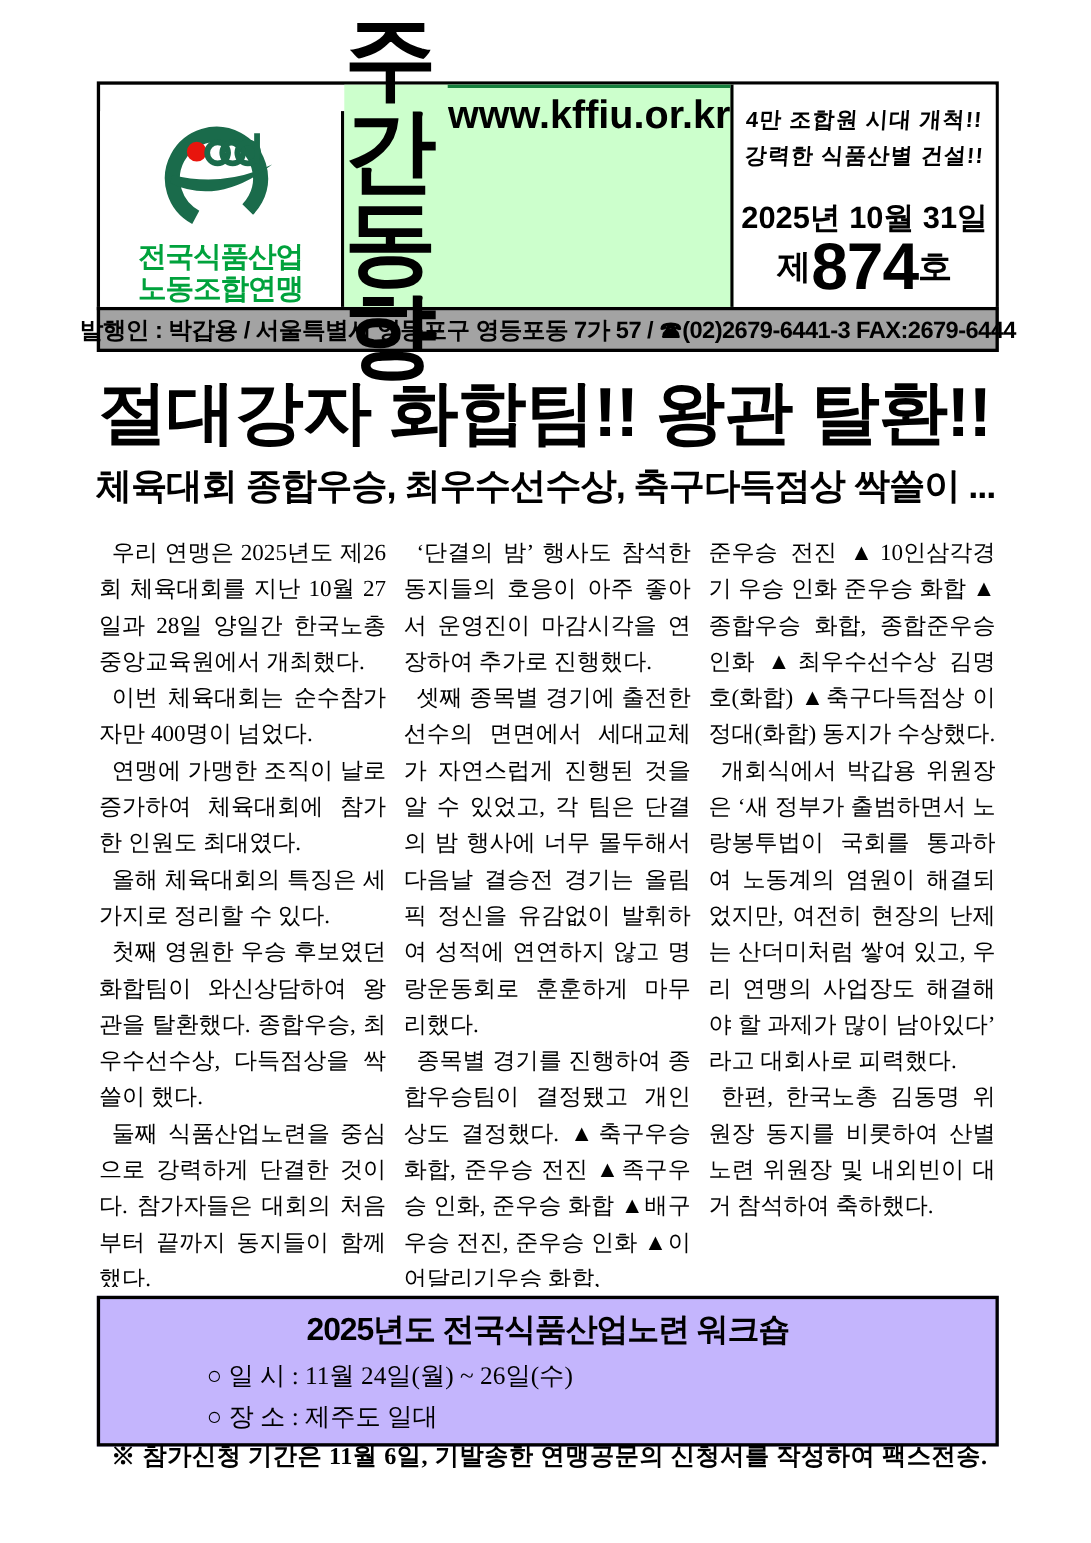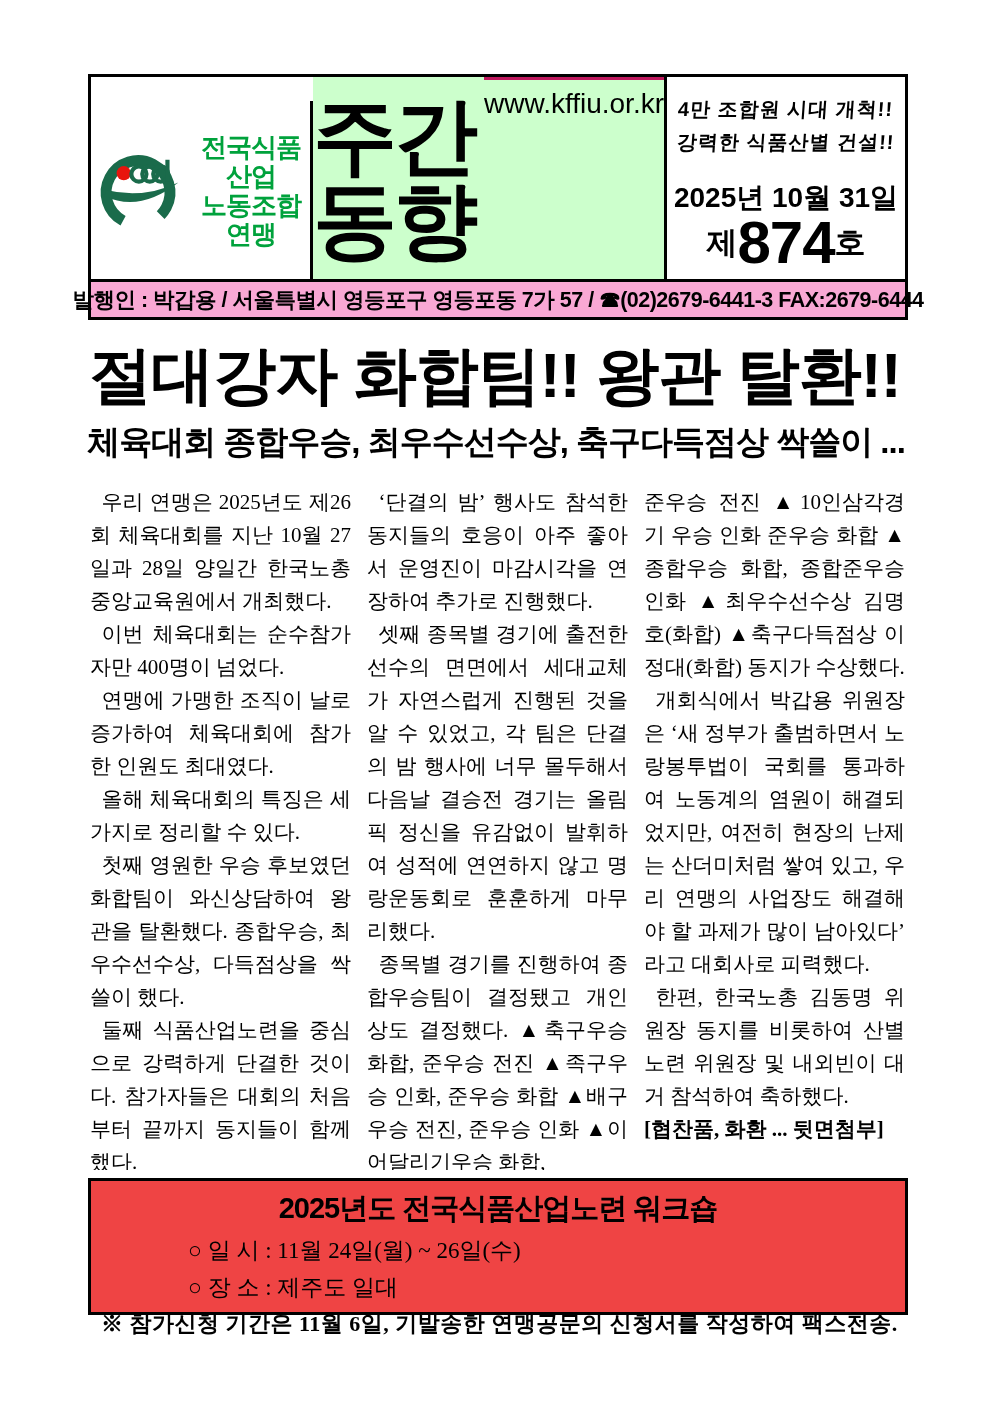--- a/index.html
+++ b/index.html
@@ -16,21 +16,21 @@
   .header-top{
     display:flex;
     height:202px;
     border:3px solid #000;
     background:#fff;
   }
   .logo-cell{
     width:219px;
     border-right:3px solid #000;
     background:#fff;
-    display:flex;align-items:center;justify-content:flex-start;
+    display:flex;flex-direction:column;align-items:center;justify-content:flex-start;
     padding-top:0;
     margin-top:24px;
   }
   .logo-svg{width:128px;height:116px;}
   .org-name{
     margin-top:2px;
     font-size:26px;font-weight:800;line-height:29px;
     color:#00a23c;text-align:center;letter-spacing:-1px;
   }
   .mast-cell{
@@ -40,23 +40,23 @@
     display:flex;flex-direction:row;
   }
   .mast-title{
     flex:1;
     display:flex;align-items:center;justify-content:center;
     font-size:84px;font-weight:900;letter-spacing:-3px;
     line-height:1;
   }
   .mast-web{
     height:47px;
-    border-top:3px solid #be185d;
-    display:flex;align-items:center;justify-content:center;
-    font-size:28px;font-weight:400;letter-spacing:0px;
+    border-top:3px solid #15803d;
+    display:flex;align-items:center;justify-content:center;
+    font-size:36px;font-weight:700;letter-spacing:0px;
   }
   .right-cell{
     width:238px;
     background:#fff;
     display:flex;flex-direction:column;align-items:center;
     padding-top:16px;
   }
   .slogan{
     font-size:20px;font-weight:900;line-height:33px;
     text-align:center;letter-spacing:1px;
@@ -77,21 +77,21 @@
   .issue-no .small{font-size:31px;}
   .issue-no .big{font-size:60px;letter-spacing:-1px;line-height:1;}
   .publisher-bar{
     margin-top:-3px;
     border:3px solid #000;
     height:35px;
     display:flex;align-items:center;justify-content:center;
     font-size:21.5px;font-weight:800;
     letter-spacing:-0.5px;
     white-space:nowrap;
-    background:#f9a8d4;
+    background:#a3a3a3;
   }
   
   .headline{
     position:absolute;left:0;top:338px;width:990px;
     text-align:center;
     font-size:63px;font-weight:900;letter-spacing:-1px;
     line-height:1.2;
   }
   .subheadline{
     position:absolute;left:0;top:420px;width:992px;
@@ -111,21 +111,21 @@
     text-align:justify;
     word-break:break-all;
   }
   .para{margin:0;text-indent:0.55em;}
   .para-cont{margin:0;text-indent:0;}
   .para-note{margin:0;text-indent:0;font-weight:700;}
   
   .notice-box{
     position:absolute;left:88px;top:1178px;width:814px;height:131px;
     border:3px solid #000;
-    background:#ef4444;
+    background:#c4b5fd;
   }
   .notice-title{
     margin-top:8px;
     text-align:center;
     font-size:29px;font-weight:900;letter-spacing:-1px;
   }
   .notice-item{
     margin-top:7px;
     padding-left:97px;
     font-family:"Liberation Serif",serif;
@@ -199,21 +199,20 @@
     <div class="col">
       <p class="para">‘단결의 밤’ 행사도 참석한 동지들의 호응이 아주 좋아서 운영진이 마감시각을 연장하여 추가로 진행했다.</p>
       <p class="para">셋째 종목별 경기에 출전한 선수의 면면에서 세대교체가 자연스럽게 진행된 것을 알 수 있었고, 각 팀은 단결의 밤 행사에 너무 몰두해서 다음날 결승전 경기는 올림픽 정신을 유감없이 발휘하여 성적에 연연하지 않고 명랑운동회로 훈훈하게 마무리했다.</p>
       <p class="para">종목별 경기를 진행하여 종합우승팀이 결정됐고 개인상도 결정했다. ▲축구우승 화합, 준우승 전진 ▲족구우승 인화, 준우승 화합 ▲배구우승 전진, 준우승 인화 ▲이어달리기우승 화합,</p>
     </div>
 
     <div class="col">
       <p class="para-cont">준우승 전진 ▲10인삼각경기 우승 인화 준우승 화합 ▲종합우승 화합, 종합준우승 인화 ▲최우수선수상 김명호(화합) ▲축구다득점상 이정대(화합) 동지가 수상했다.</p>
       <p class="para">개회식에서 박갑용 위원장은 ‘새 정부가 출범하면서 노랑봉투법이 국회를 통과하여 노동계의 염원이 해결되었지만, 여전히 현장의 난제는 산더미처럼 쌓여 있고, 우리 연맹의 사업장도 해결해야 할 과제가 많이 남아있다’ 라고 대회사로 피력했다.</p>
       <p class="para">한편, 한국노총 김동명 위원장 동지를 비롯하여 산별노련 위원장 및 내외빈이 대거 참석하여 축하했다.</p>
-      <p class="para-note">[협찬품, 화환 ... 뒷면첨부]</p>
     </div>
 
   </div>
 
   <div class="notice-box">
     <div class="notice-title">2025년도 전국식품산업노련 워크숍</div>
     <div class="notice-item">○ 일 시 : 11월 24일(월) ~ 26일(수)</div>
     <div class="notice-item">○ 장 소 : 제주도 일대</div>
     <div class="notice-foot">※ 참가신청 기간은 11월 6일, 기발송한 연맹공문의 신청서를 작성하여 팩스전송.</div>
   </div>

